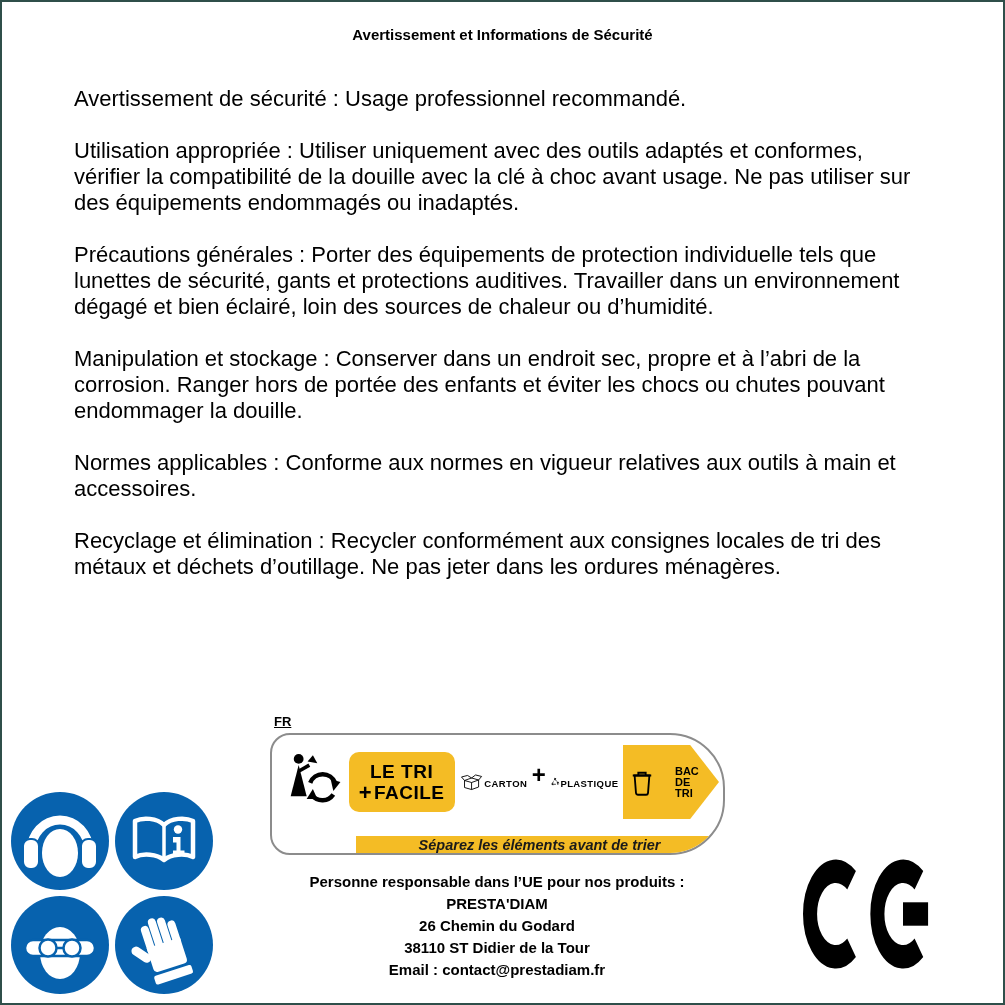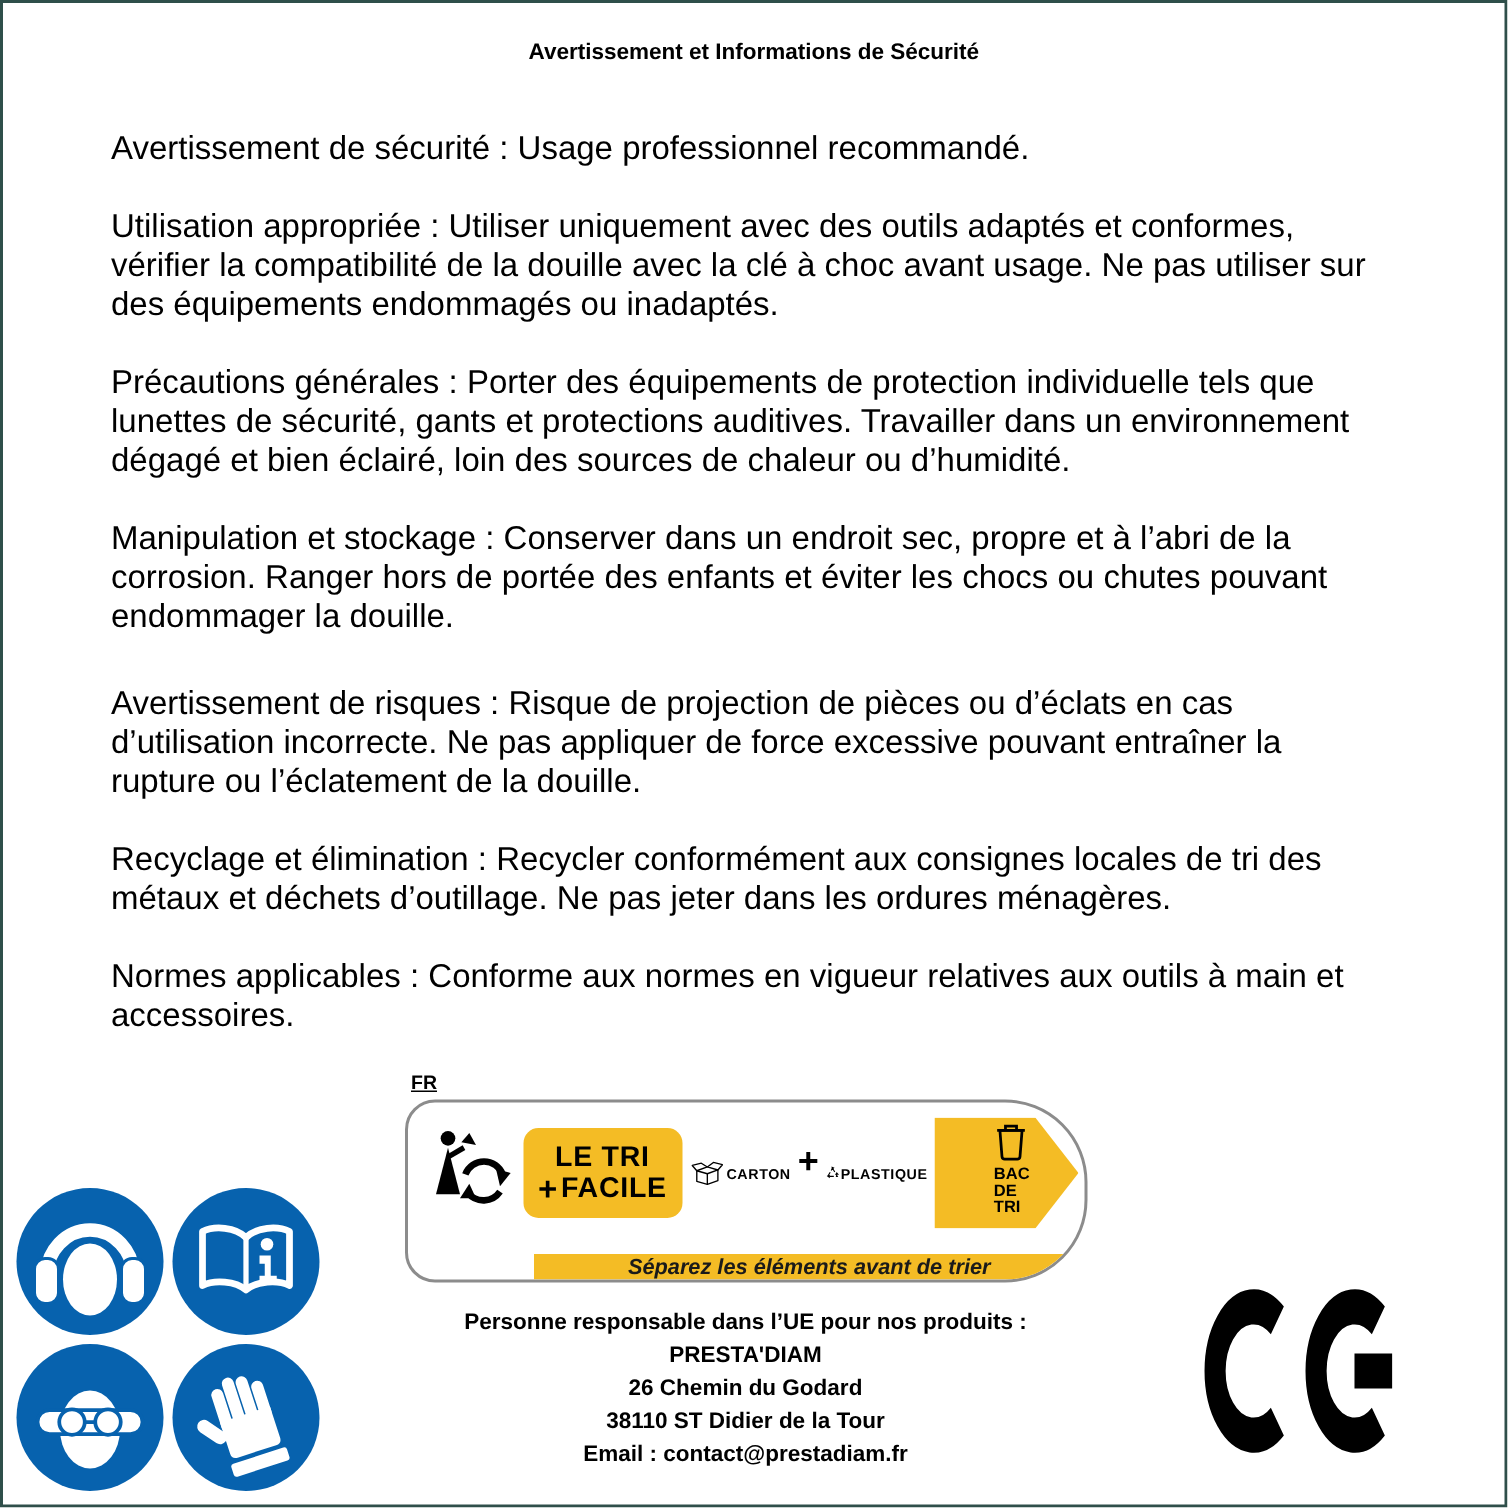--- a/index.html
+++ b/index.html
@@ -53,21 +53,21 @@
   }
   .ltf-line2 { display:flex; align-items:center; gap:2px; }
   .ltf-plus { font-size:22px; }
   .material { display:flex; flex-direction:row; align-items:center; width:68px; }
   .material-label { font-size:9.5px; font-weight:bold; letter-spacing:.4px; margin-top:2px; }
   .mat-plus { font-size:24px; font-weight:bold; margin:0 0 14px; }
   .pennant {
     flex-shrink:0; width:96px; height:74px; box-sizing:border-box;
     background:var(--label-yellow,#F4BC25);
     clip-path:polygon(0 0,70% 0,100% 50%,70% 100%,0 100%);
-    display:flex; align-items:center; gap:3px; padding-left:7px;flex-direction:column;
+    display:flex; align-items:center; gap:21px; padding-left:7px;
   }
   .bin-text { font-size:11px; font-weight:bold; line-height:11px; }
   .tri-strip {
     position:absolute; left:84px; right:0; bottom:0; height:17px;
     background:var(--label-yellow,#F4BC25);
     display:flex; align-items:center; justify-content:center;
     font-style:italic; font-weight:bold; font-size:14.5px; color:#1a1a1a;
   }
   .contact {
     position:absolute; left:255px; top:869px; width:480px;
@@ -80,23 +80,22 @@
 
 <div class="page">
 
   <h1 class="title">Avertissement et Informations de Sécurité</h1>
 
   <div class="paragraphs">
     <p>Avertissement de sécurité : Usage professionnel recommandé.</p>
     <p>Utilisation appropriée : Utiliser uniquement avec des outils adaptés et conformes, vérifier la compatibilité de la douille avec la clé à choc avant usage. Ne pas utiliser sur des équipements endommagés ou inadaptés.</p>
     <p>Précautions générales : Porter des équipements de protection individuelle tels que lunettes de sécurité, gants et protections auditives. Travailler dans un environnement dégagé et bien éclairé, loin des sources de chaleur ou d’humidité.</p>
     <p>Manipulation et stockage : Conserver dans un endroit sec, propre et à l’abri de la corrosion. Ranger hors de portée des enfants et éviter les chocs ou chutes pouvant endommager la douille.</p>
-    <p class="extra-gap">Avertissement de risques : Risque de projection de pièces ou d’éclats en cas d’utilisation incorrecte. Ne pas appliquer de force excessive pouvant entraîner la rupture ou l’éclatement de la douille.</p>
+    <p>Normes applicables : Conforme aux normes en vigueur relatives aux outils à main et accessoires.</p>
     <p>Recyclage et élimination : Recycler conformément aux consignes locales de tri des métaux et déchets d’outillage. Ne pas jeter dans les ordures ménagères.</p>
-    <p>Normes applicables : Conforme aux normes en vigueur relatives aux outils à main et accessoires.</p>
   </div>
 
   <div class="safety-icons">
 
     <svg class="msign" viewBox="0 0 100 100" width="100" height="100">
       <circle cx="50" cy="50" r="49" fill="currentColor"></circle>
       <path d="M21 60 a29 31 0 0 1 58 0" fill="none" stroke="#fff" stroke-width="9"></path>
       <ellipse cx="50" cy="62" rx="18" ry="24" fill="#fff"></ellipse>
       <rect x="13" y="48" width="16" height="30" rx="7" fill="#fff" stroke="currentColor" stroke-width="2"></rect>
       <rect x="71" y="48" width="16" height="30" rx="7" fill="#fff" stroke="currentColor" stroke-width="2"></rect>

